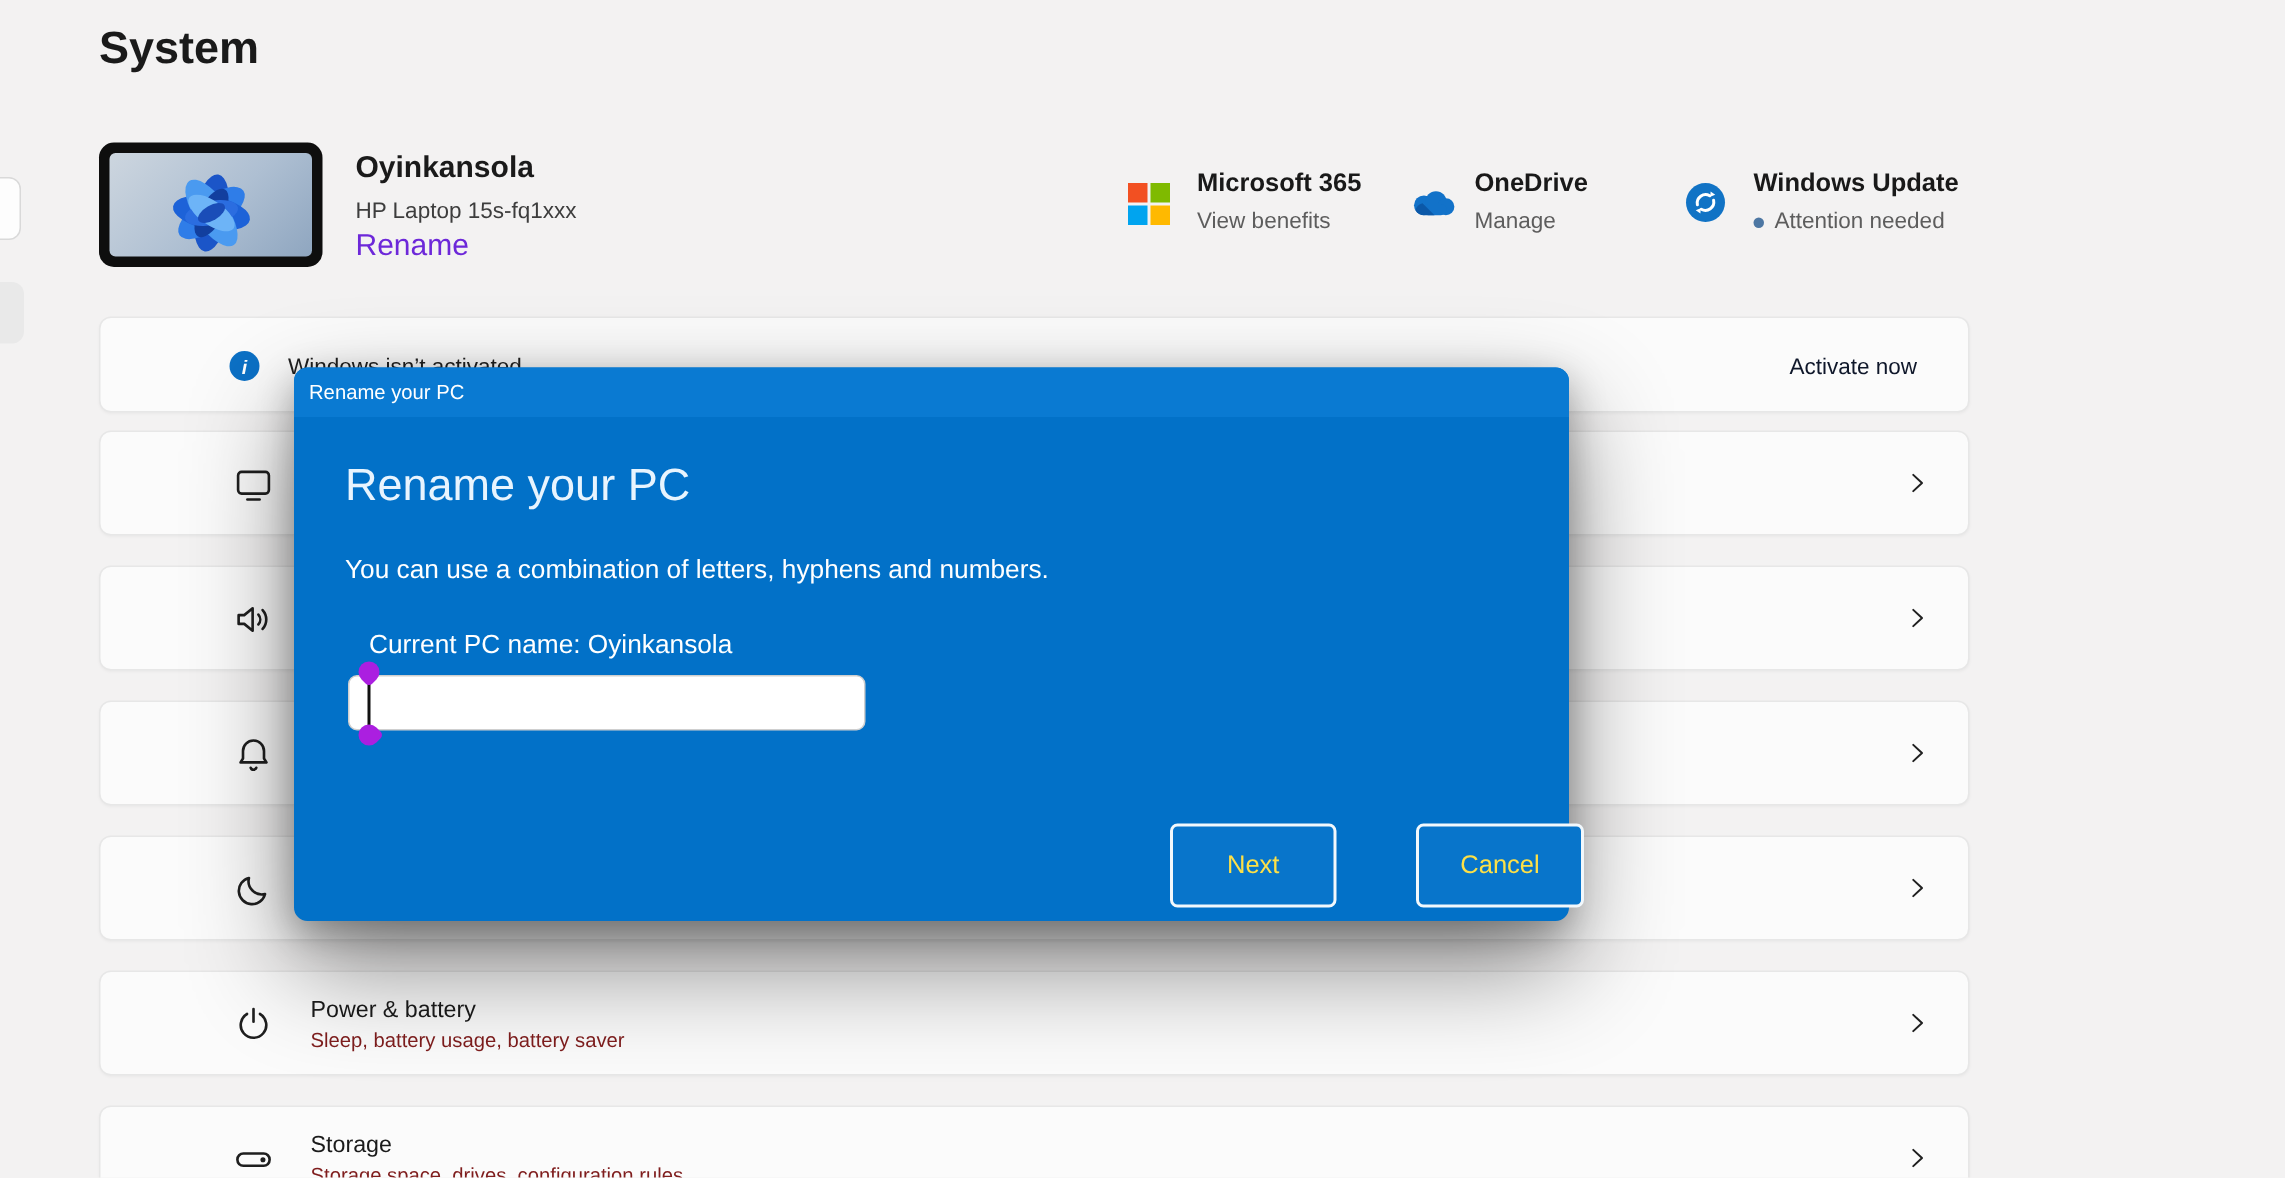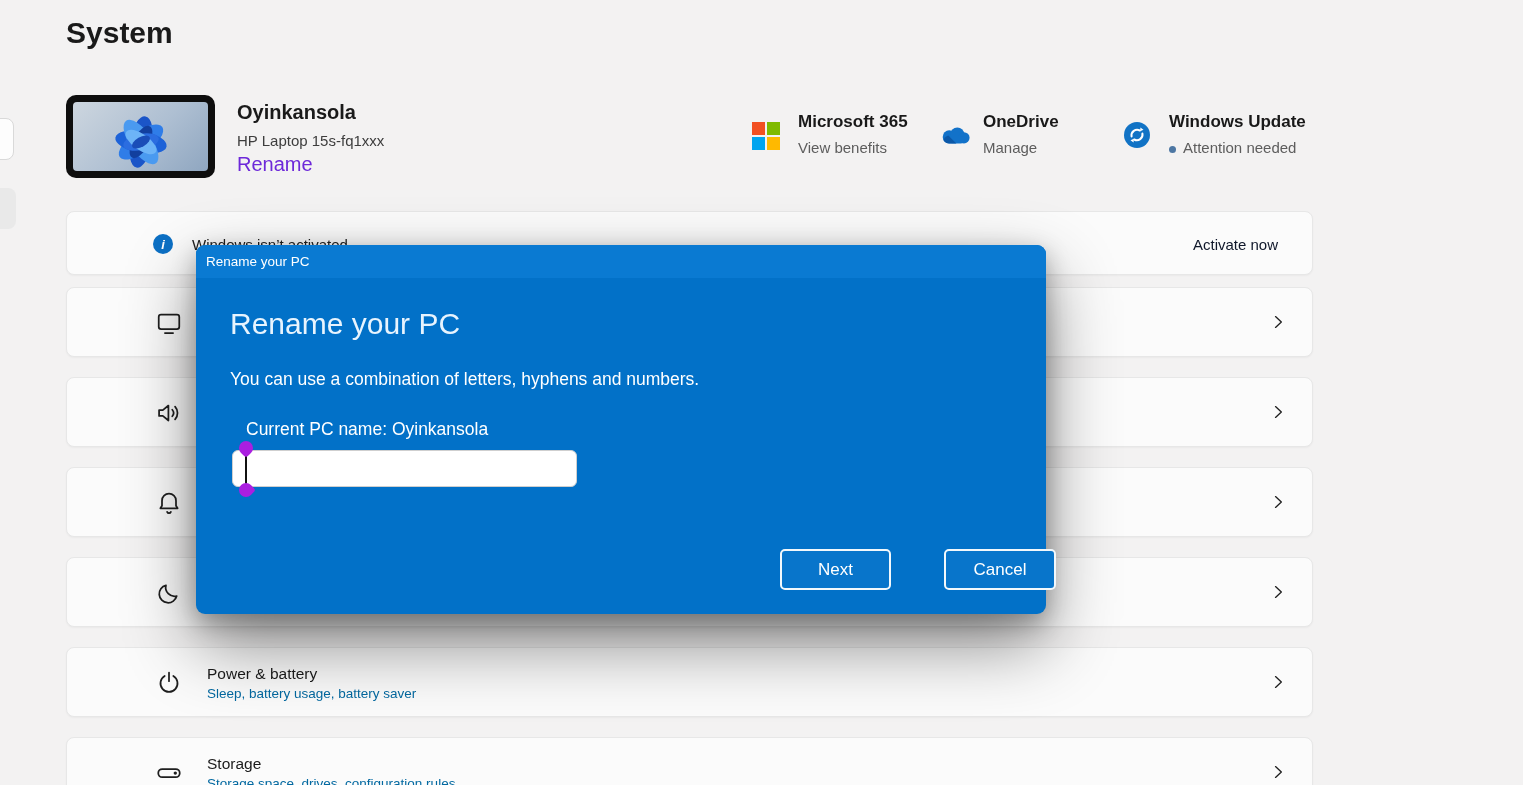--- a/index.html
+++ b/index.html
@@ -43,43 +43,43 @@
   .banner { top:211px; height:64px; }
   .banner-icon { position:absolute; left:86px; top:22px; width:20px; height:20px; border-radius:50%;
     background:#0c70c5; color:#fff; font-size:13px; font-weight:700; font-style:italic;
     display:flex; align-items:center; justify-content:center; }
   .banner-text { position:absolute; left:125px; top:24px; font-size:15px; color:#202020; }
   .banner-action { position:absolute; right:34px; top:24px; font-size:15px; color:#0f172a; cursor:pointer; }
 
   .srow { height:70px; cursor:pointer; }
   .srow .row-icon { position:absolute; left:88px; top:21px; width:28px; height:28px; }
   .srow .row-title { position:absolute; left:140px; top:17px; font-size:15.5px; color:#1b1b1b; }
-  .srow .row-sub { position:absolute; left:140px; top:38px; font-size:13.5px; color:#0369a1; }
+  .srow .row-sub { position:absolute; left:140px; top:38px; font-size:13.5px; color:#7f1d1d; }
   .srow .chevron { position:absolute; right:24px; top:24px; width:20px; height:20px; }
 
   
   .dialog { position:absolute; left:196px; top:245px; width:850px; height:369px;
     background:#0271c8; border-radius:9px; z-index:10;
     box-shadow:0 30px 70px rgba(0,0,0,.45), 0 8px 25px rgba(0,0,0,.28); }
   .dlg-titlebar { position:absolute; left:0; top:0; width:100%; height:33px;
     background:#0a7ad2; border-radius:9px 9px 0 0; color:#ffffff; font-size:13.5px;
     display:flex; align-items:center; padding-left:10px; }
   .dlg-heading { position:absolute; left:34px; top:62px; font-size:30px; font-weight:300; color:#e8f4fe; }
   .dlg-desc { position:absolute; left:34px; top:124px; font-size:17.5px; color:#ffffff;text-align:right; }
   .dlg-label { position:absolute; left:34px; top:174px; font-size:17.5px; color:#ffffff;margin-left:16px; }
   .dlg-input { position:absolute; left:36px; top:205px; width:345px; height:37px;
     background:#ffffff; border:1px solid #cfcfcf; border-radius:6px; font-size:16px;
     padding:0 12px 0 22px; outline:none; font-family:"Liberation Sans", sans-serif; }
   .caret { position:absolute; left:49px; top:209px; width:2px; height:30px; background:#111; z-index:12; }
   .grip { position:absolute; width:14px; height:14px; background:#ab1fe0; border-radius:3px;
     transform:rotate(45deg); z-index:13; cursor:grab; }
   .grip-top { left:43px; top:196px; border-radius:50% 50% 3px 50%; }
   .grip-bottom { left:43px; top:238px; border-radius:50% 3px 50% 50%; }
-  .dlg-btn { position:absolute; top:304px; height:41px; background:#0875cb;
-    border:2px solid #f2f8fc; border-radius:5px; color:#ffffff; font-size:17px;
+  .dlg-btn { position:absolute; top:304px; height:56px; background:#0875cb;
+    border:2px solid #f2f8fc; border-radius:5px; color:#fde047; font-size:17px;
     font-family:"Liberation Sans", sans-serif; cursor:pointer; }
   .btn-next { left:584px; width:111px; }
   .btn-cancel { left:721px; width:112px;margin-left:27px; }
 
   svg { display:block; }
 </style>
 </head>
 <body>
 
 <div class="artifact-white"></div>

